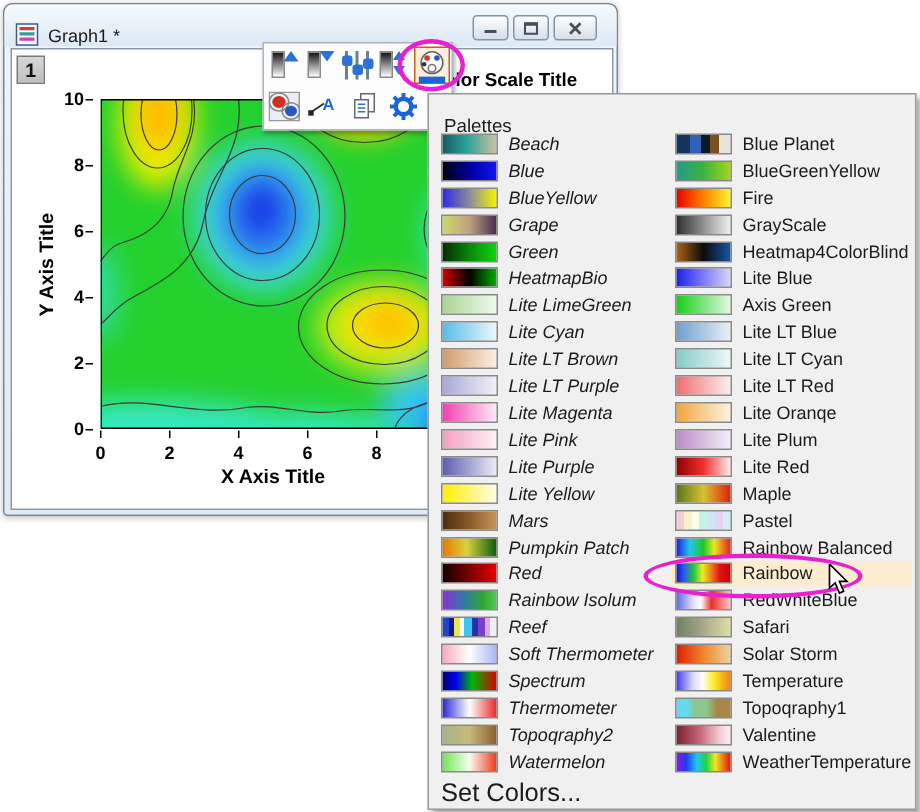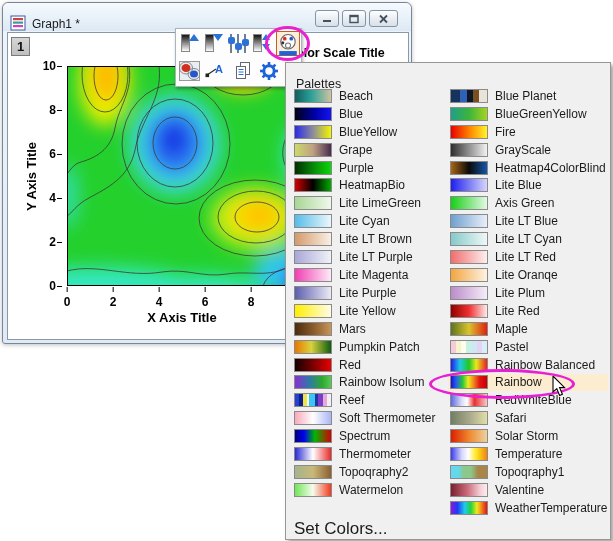--- a/index.html
+++ b/index.html
@@ -77,21 +77,21 @@
   .sl-bar { position:absolute; top:3px; width:2px; height:19px; background:#6f7f8f; }
   .sl-knob { position:absolute; width:7px; height:7px; background:#2a72d8; border-radius:2px; }
   .pal-btn { border:1px solid #cf5a1e; background:#fceedc; }
 
   
   .menu { position:absolute; left:285px; top:62px; width:326px; height:478px;
           background:#f0f0f0; border:1px solid #979797;
           box-shadow:3px 3px 4px rgba(0,0,0,.35); z-index:10; }
   .menu-header { position:absolute; left:10px; top:14px; font-size:12.5px; color:#1b1b1b; }
   .pal-col { position:absolute; top:24px; }
-  .pal-col.left  { left:6px;  width:152px; }
+  .pal-col.left  { left:6px;  width:152px;font-style:italic; }
   .pal-col.right { left:162px; width:160px; }
   .pal-item { height:17.92px; display:flex; align-items:center; gap:7px; padding-left:2px;
               cursor:default; }
   .pal-item.selected { background:#fcecd0; }
   .swatch { width:38px; height:14px; border:1px solid #8a8a8a; flex:0 0 auto; }
   .pal-label { font-size:12px; color:#1b1b1b; white-space:nowrap; }
   .menu-footer { position:absolute; left:8px; top:456px; font-size:17px; color:#1b1b1b; cursor:default; }
 
   
   .ring { position:absolute; border:3px solid #ea1fd0; border-radius:50%;
@@ -299,21 +299,21 @@
       <div class="pal-item">
     <span class="swatch" style="background: linear-gradient(90deg, rgb(42, 42, 230), rgb(140, 140, 156) 50%, rgb(245, 245, 0));"></span>
     <span class="pal-label">BlueYellow</span>
   </div>
       <div class="pal-item">
     <span class="swatch" style="background: linear-gradient(90deg, rgb(204, 217, 106), rgb(191, 161, 131) 50%, rgb(71, 44, 79));"></span>
     <span class="pal-label">Grape</span>
   </div>
       <div class="pal-item">
     <span class="swatch" style="background: linear-gradient(90deg, rgb(1, 45, 1), rgb(8, 144, 8) 55%, rgb(10, 214, 10));"></span>
-    <span class="pal-label">Purple</span>
+    <span class="pal-label">Green</span>
   </div>
       <div class="pal-item">
     <span class="swatch" style="background: linear-gradient(90deg, rgb(212, 0, 0), rgb(0, 0, 0) 50%, rgb(0, 173, 0));"></span>
     <span class="pal-label">HeatmapBio</span>
   </div>
       <div class="pal-item">
     <span class="swatch" style="background: linear-gradient(90deg, rgb(168, 214, 149), rgb(241, 248, 236));"></span>
     <span class="pal-label">Lite LimeGreen</span>
   </div>
       <div class="pal-item">
@@ -324,20 +324,24 @@
     <span class="swatch" style="background: linear-gradient(90deg, rgb(212, 154, 106), rgb(250, 239, 229));"></span>
     <span class="pal-label">Lite LT Brown</span>
   </div>
       <div class="pal-item">
     <span class="swatch" style="background: linear-gradient(90deg, rgb(169, 167, 216), rgb(241, 241, 249));"></span>
     <span class="pal-label">Lite LT Purple</span>
   </div>
       <div class="pal-item">
     <span class="swatch" style="background: linear-gradient(90deg, rgb(242, 62, 179), rgb(253, 235, 246));"></span>
     <span class="pal-label">Lite Magenta</span>
+  </div>
+      <div class="pal-item">
+    <span class="swatch" style="background: linear-gradient(90deg, rgb(242, 160, 191), rgb(253, 241, 245));"></span>
+    <span class="pal-label">Lite Pink</span>
   </div>
       <div class="pal-item">
     <span class="swatch" style="background: linear-gradient(90deg, rgb(93, 93, 174), rgb(235, 235, 246));"></span>
     <span class="pal-label">Lite Purple</span>
   </div>
       <div class="pal-item">
     <span class="swatch" style="background: linear-gradient(90deg, rgb(255, 238, 0), rgb(255, 252, 230));"></span>
     <span class="pal-label">Lite Yellow</span>
   </div>
       <div class="pal-item">

